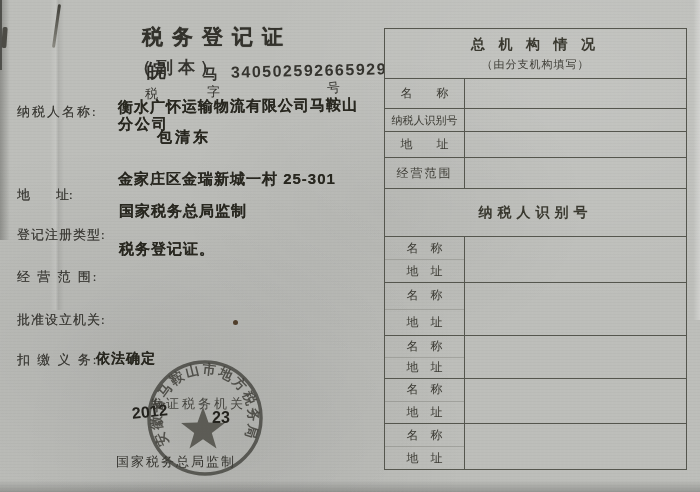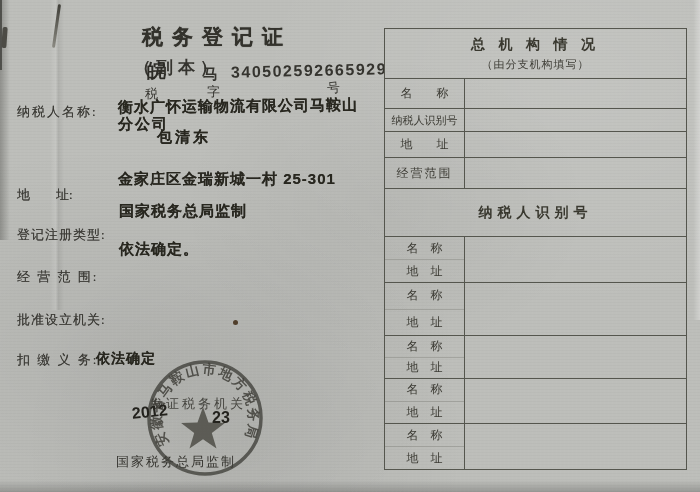--- a/index.html
+++ b/index.html
@@ -267,21 +267,21 @@
   <div class="abs val" style="left:118px;top:115px;letter-spacing:2px">分公司</div>
 
   <div class="abs val" style="left:157px;top:128px;letter-spacing:3px">包清东</div>
 
   <div class="abs val" style="left:118px;top:170px;letter-spacing:1px">金家庄区金瑞新城一村 25-301</div>
   <div class="abs lbl" style="left:17px;top:186px">地　　址:</div>
 
   <div class="abs val" style="left:119px;top:202px;letter-spacing:1px">国家税务总局监制</div>
   <div class="abs lbl" style="left:17px;top:226px;letter-spacing:1px">登记注册类型:</div>
 
-  <div class="abs val" style="left:119px;top:240px;letter-spacing:1px">依法确定。</div>
+  <div class="abs val" style="left:119px;top:240px;letter-spacing:1px">税务登记证。</div>
   <div class="abs lbl" style="left:17px;top:268px;letter-spacing:2px">经 营 范 围:</div>
 
   <div class="abs lbl" style="left:17px;top:311px;letter-spacing:1px">批准设立机关:</div>
 
   <div class="abs lbl" style="left:17px;top:351px;letter-spacing:2px">扣 缴 义 务:</div>
   <div class="abs val" style="left:96px;top:350px;font-size:14px;letter-spacing:1px">依法确定</div>
 
   <div class="abs issuing">发证税务机关</div>
   <div class="abs date-year">2012</div>
   <div class="abs date-day">23</div>

